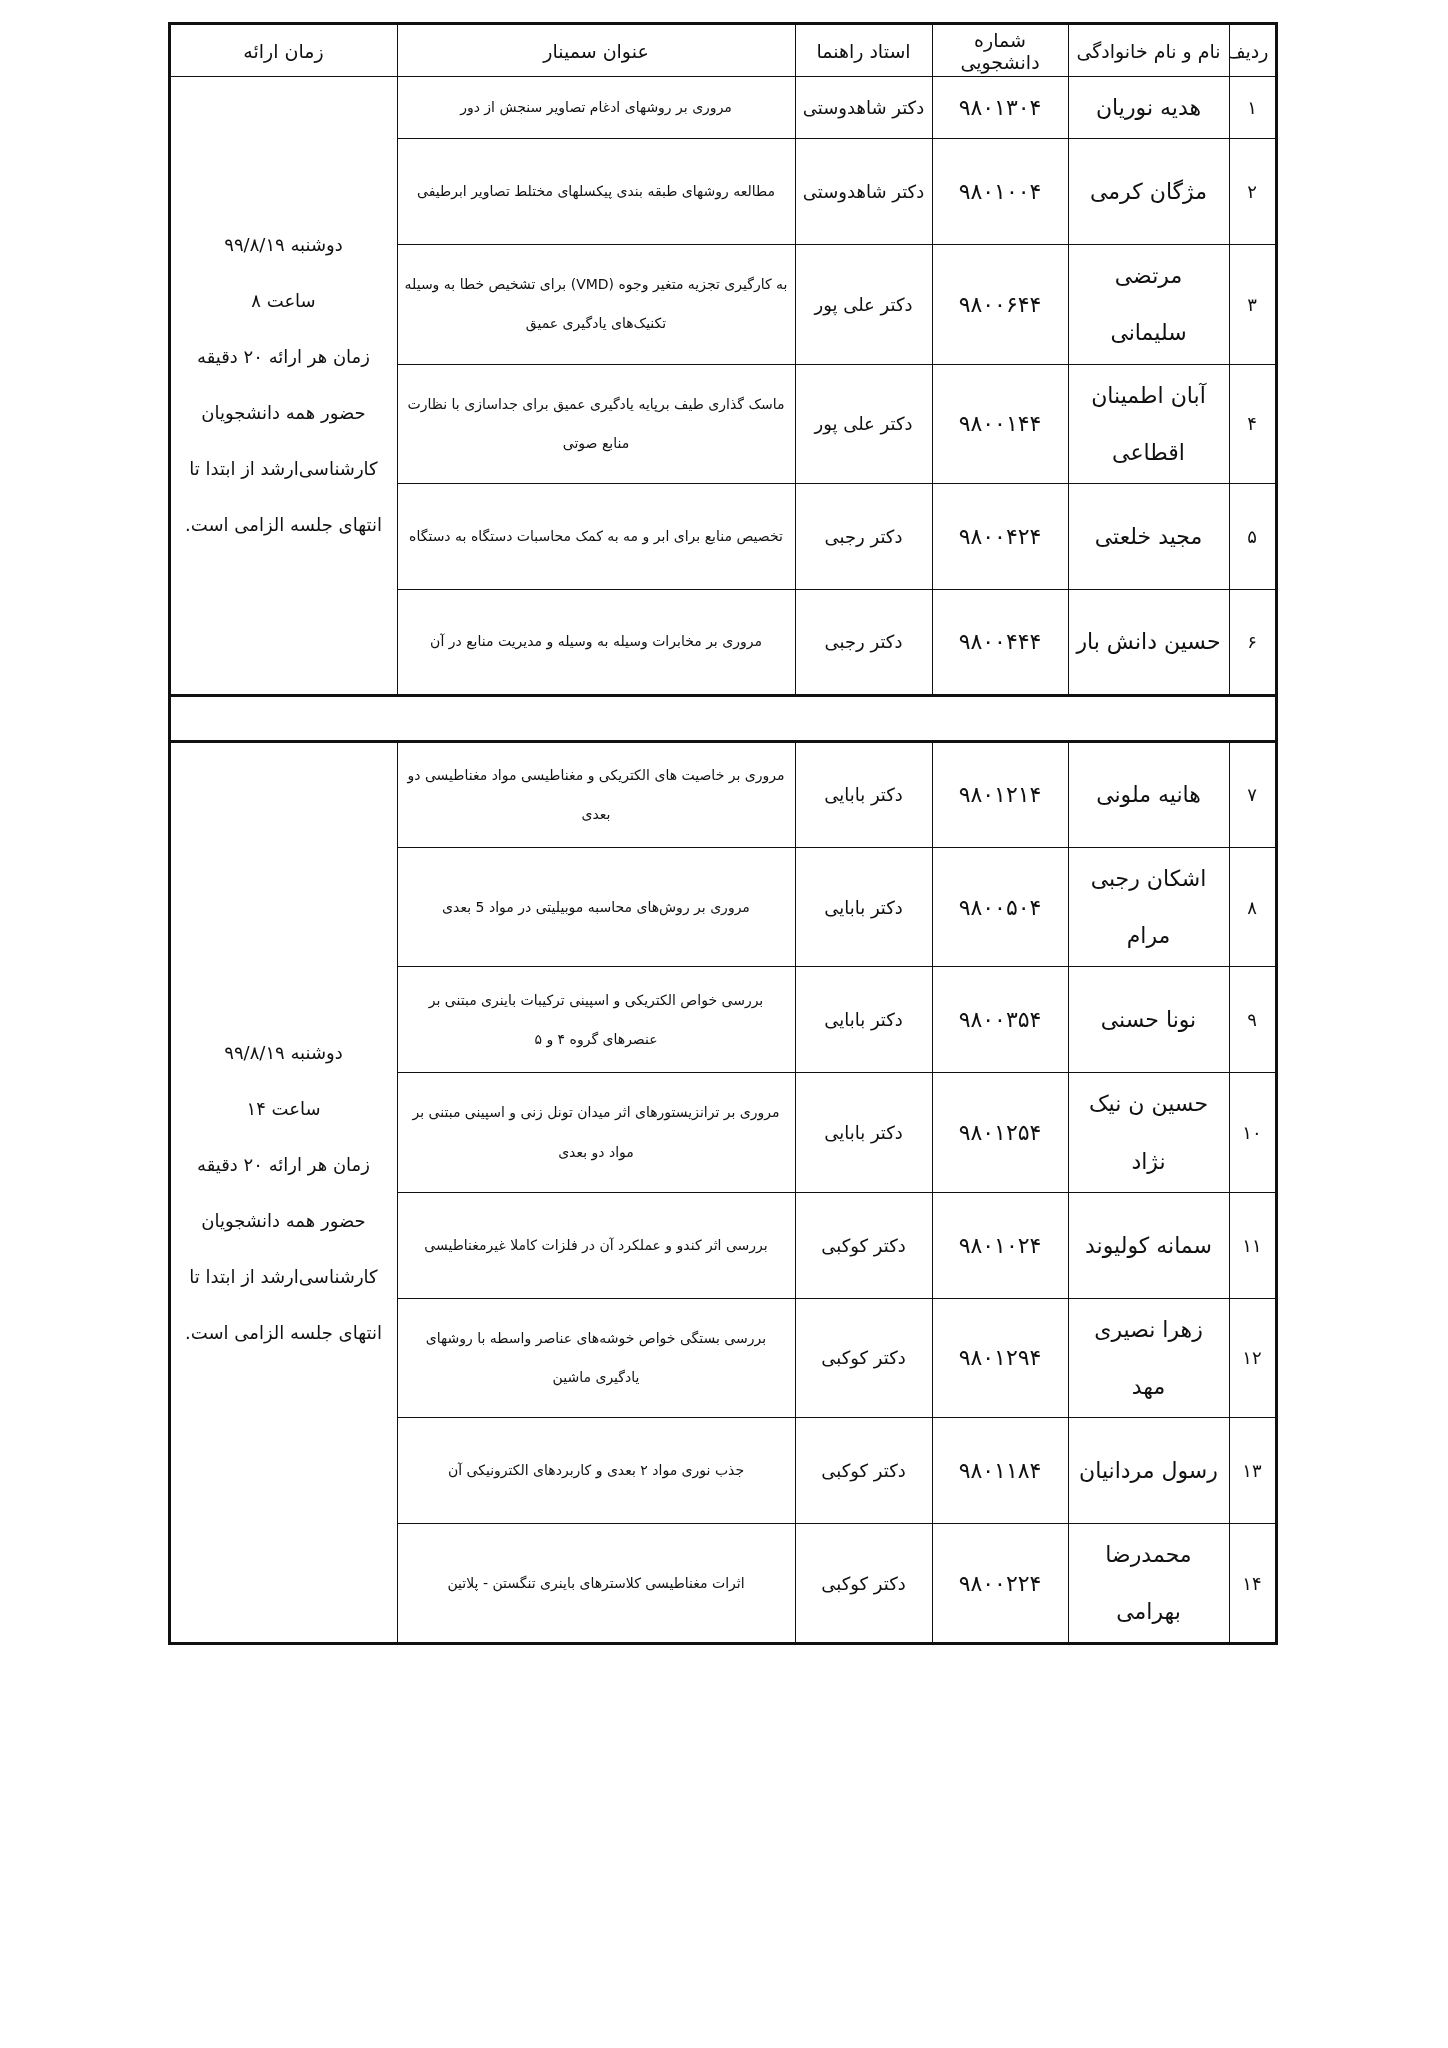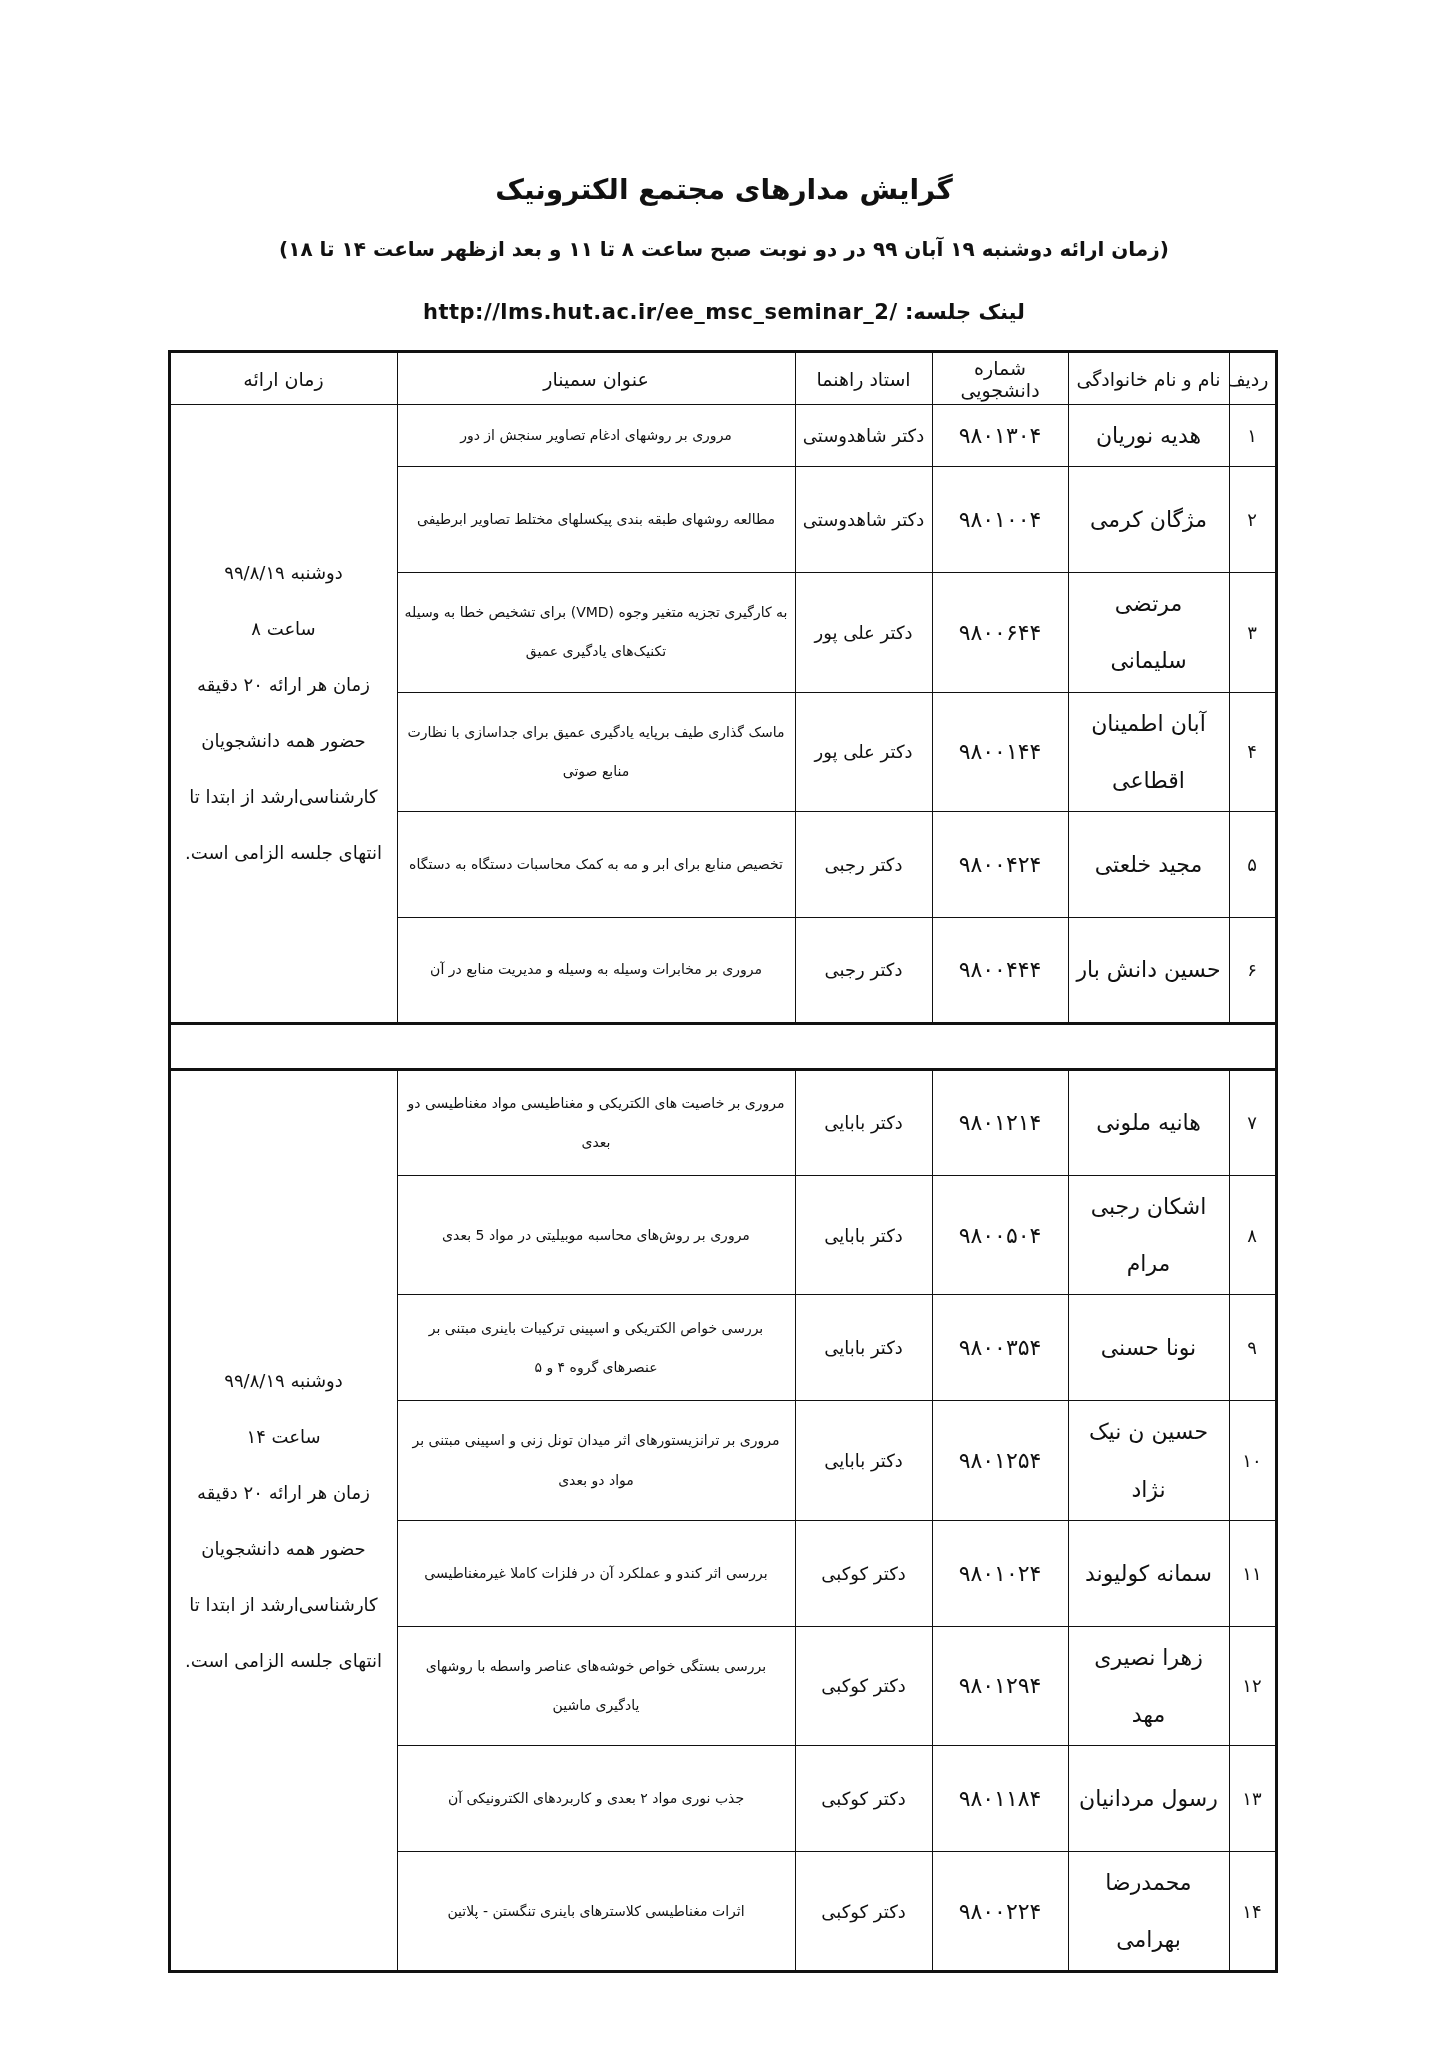--- a/index.html
+++ b/index.html
@@ -43,28 +43,20 @@
   .c-advisor{font-size:18px;}
   .c-title{font-size:14px;line-height:2.8;}
   .c-time{font-size:18px;}
   .c-time .time-line{line-height:56px;white-space:nowrap;text-align:center;}
 </style>
 </head>
 <body>
 
 <div class="page">
 
-  <div class="doc-header">
-    <div class="doc-title">گرایش مدارهای مجتمع الکترونیک</div>
-    <div class="doc-subtitle">(زمان ارائه دوشنبه ۱۹ آبان ۹۹ در دو نوبت صبح ساعت ۸ تا ۱۱ و بعد ازظهر ساعت ۱۴ تا ۱۸)</div>
-    <div class="doc-link">
-      <span>لینک جلسه:</span>
-      <span class="url">http://lms.hut.ac.ir/ee_msc_seminar_2/</span>
-    </div>
-  </div>
 
   <div class="content">
     <table class="seminar">
       <colgroup>
         <col style="width:47px">
         <col style="width:161px">
         <col style="width:136px">
         <col style="width:137px">
         <col style="width:398px">
         <col style="width:228px">

